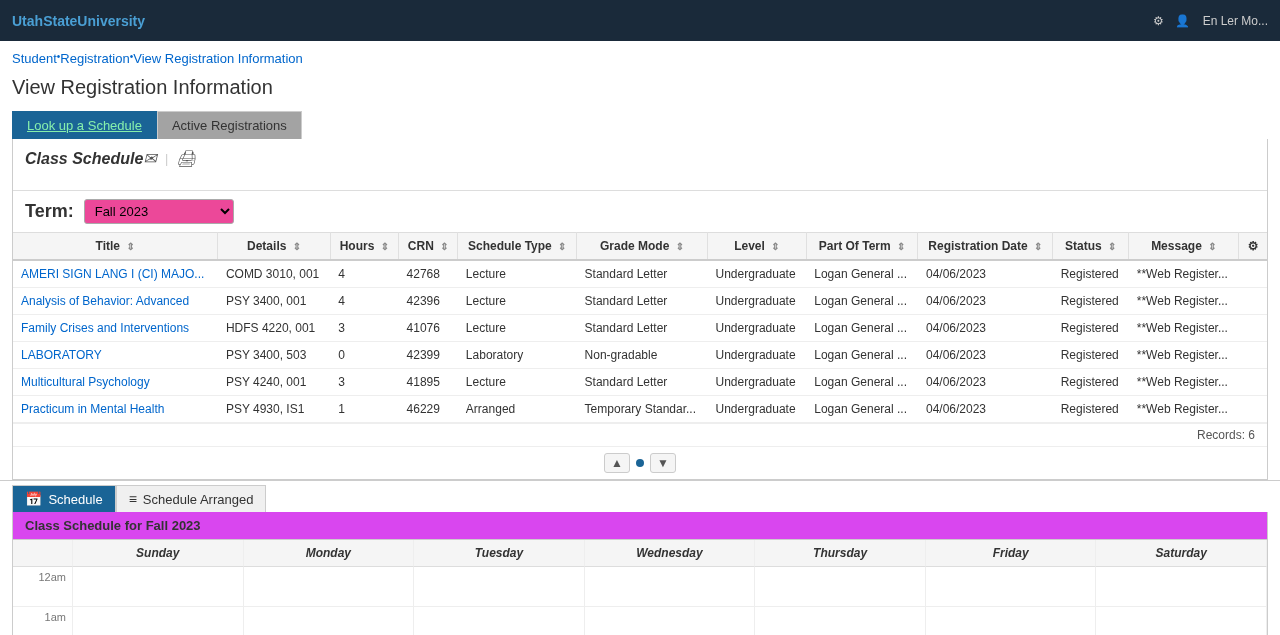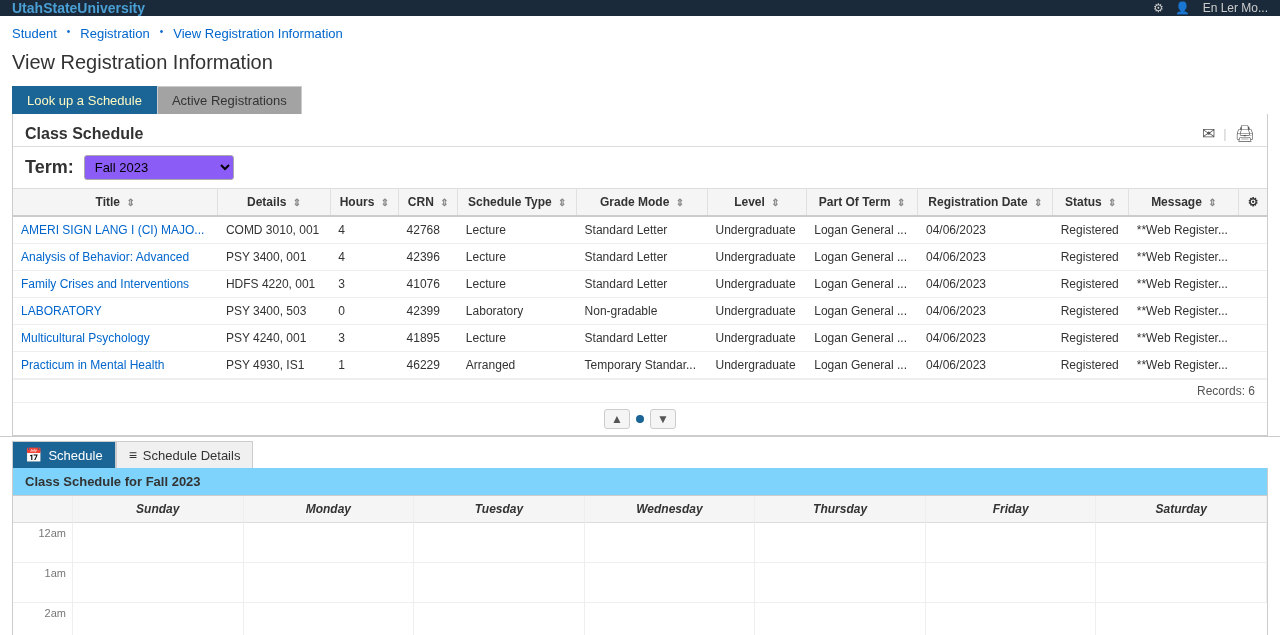--- a/index.html
+++ b/index.html
@@ -1,21 +1,21 @@
 <!DOCTYPE html>
 <html><head>
   <meta charset="utf-8">
   <style>
     * { box-sizing: border-box; margin: 0; padding: 0; }
     body { font-family: Arial, sans-serif; font-size: 13px; background: #fff; color: #333; }
 
     
     .top-bar {
       background: #1a2a3a;
-      height: 16px;
+      height: 41px;
       display: flex;
       align-items: center;
       justify-content: space-between;
       padding: 0 12px;
     }
     .top-bar-left {
       display: flex;
       align-items: center;
       gap: 8px;
     }
@@ -31,21 +31,21 @@
       gap: 12px;
       color: #ccc;
       font-size: 12px;
     }
 
     
     .breadcrumb {
       padding: 10px 12px 6px;
       display: flex;
       align-items: flex-start;
-      gap: 10px;
+      gap: 0;
       font-size: 13px;
     }
     .breadcrumb a {
       color: #0066cc;
       text-decoration: none;
     }
     .breadcrumb-sep {
       color: #0066cc;
       font-size: 10px;
     }
@@ -68,38 +68,39 @@
       padding: 6px 14px;
       font-size: 13px;
       cursor: pointer;
       border: 1px solid #ccc;
       border-bottom: none;
       background: #a3a3a3;
       color: #333;
     }
     .tab.active {
       background: #1a6496;
-      color: #fef9c3;
+      color: #86efac;
       border-color: #1a6496;
+      text-decoration: underline;
     }
 
     
     .content-area {
       margin: 0 12px;
       border: 1px solid #ccc;
       border-top: none;
     }
 
     
     .class-schedule-header {
       display: flex;
       align-items: center;
-      justify-content: space-between;
-      padding: 10px 12px 3px;
+      padding: 10px 12px 22px;
       border-bottom: 1px solid #ddd;
+      font-style: italic;
     }
     .class-schedule-title {
       font-size: 16px;
       font-weight: bold;
       color: #333;
     }
     .header-icons {
       display: flex;
       align-items: center;
       gap: 8px;
@@ -121,21 +122,21 @@
     }
     .term-label {
       font-size: 18px;
       font-weight: bold;
     }
     .term-select {
       padding: 3px 6px;
       font-size: 13px;
       border: 1px solid #aaa;
       border-radius: 3px;
-      background: #8b5cf6;
+      background: #ec4899;
       min-width: 150px;
       cursor: pointer;
     }
 
     
     .schedule-table {
       width: 100%;
       border-collapse: collapse;
       font-size: 12px;
     }
@@ -229,21 +230,21 @@
     }
     .bottom-tab-icon { font-size: 14px; }
 
     
     .calendar-section {
       border: 1px solid #ccc;
       border-top: none;
       margin: 0 12px;
     }
     .calendar-header-row {
-      background: #7dd3fc;
+      background: #d946ef;
       padding: 6px 12px;
       font-size: 13px;
       font-weight: bold;
       border-bottom: 1px solid #ccc;
     }
     .calendar-grid {
       display: grid;
       grid-template-columns: 60px repeat(7, 1fr);
     }
     .calendar-day-header {
@@ -474,21 +475,21 @@
 
 </div>
 
 <div class="bottom-tabs">
   <div class="bottom-tab active">
     <span class="bottom-tab-icon">📅</span>
     <span>Schedule</span>
   </div>
   <div class="bottom-tab">
     <span class="bottom-tab-icon">≡</span>
-    <span>Schedule Details</span>
+    <span>Schedule Arranged</span>
   </div>
 </div>
 
 <div class="calendar-section">
   <div class="calendar-header-row">Class Schedule for Fall 2023</div>
   <div class="calendar-grid" id="calendar-grid">
 
   <div class="calendar-day-header"></div>
       <div class="calendar-day-header">Sunday</div>
       <div class="calendar-day-header">Monday</div>

